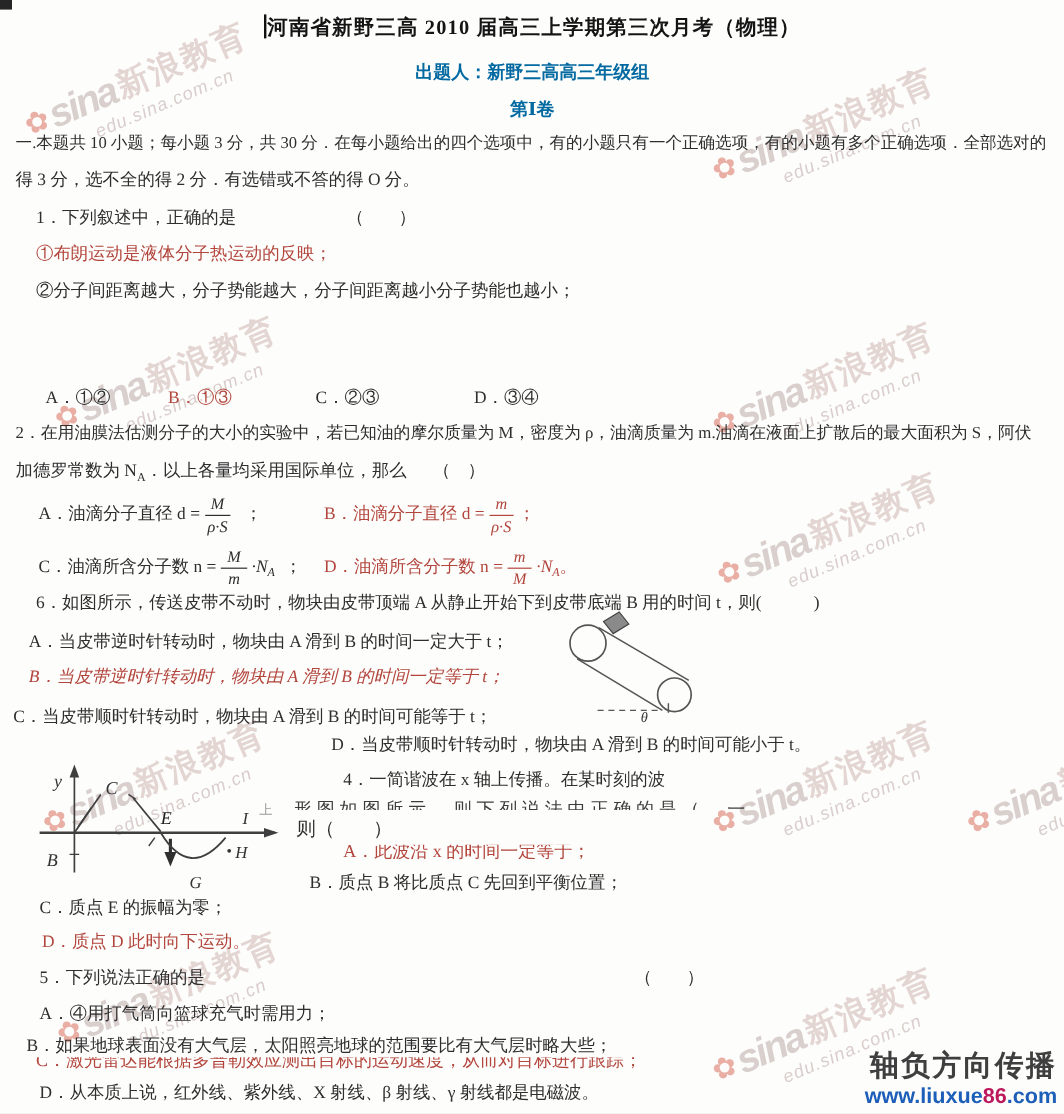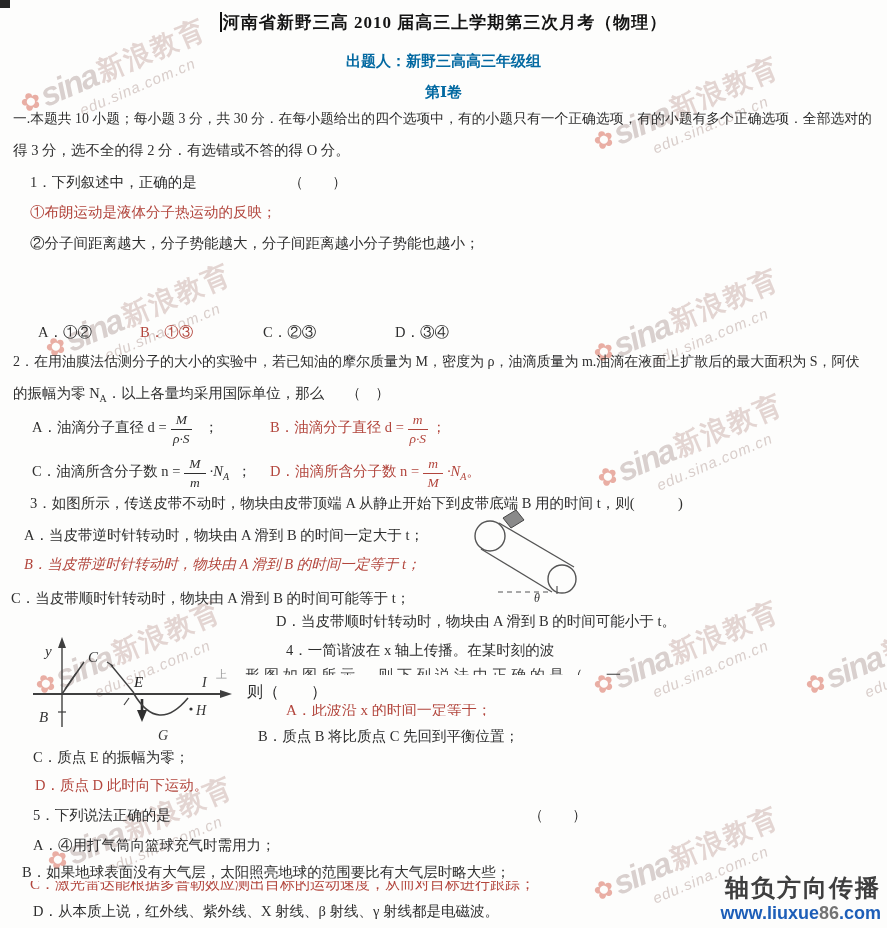--- a/index.html
+++ b/index.html
@@ -38,21 +38,21 @@
   .wm-row2{font-style:italic;color:#d9cecb;font-size:15px;margin:2px 0 0 52px;
            font-family:"Liberation Sans",sans-serif;letter-spacing:1px;}
   .corner-mark{position:absolute;left:0;top:0;width:10px;height:8px;background:#262626;z-index:4;}
   
   .fig{position:absolute;z-index:2;}
   
   .footer{position:absolute;right:6px;bottom:6px;text-align:right;z-index:3;}
   .footer .site{font-size:24px;font-weight:bold;color:#3f3f3f;letter-spacing:2px;}
   .footer .url{font-size:18px;font-weight:bold;color:#1d5eb8;
                font-family:"Liberation Sans",sans-serif;line-height:1;}
-  .footer .url .r{color:#737373;}
+  .footer .url .r{color:#be185d;}
 </style>
 </head>
 <body>
 
 <div class="page">
 
   <div class="corner-mark"></div>
 
   <div class="line center title" style="top:12px;"><span class="cursor"></span><span>河南省新野三高 2010 届高三上学期第三次月考（物理）</span></div>
   <div class="line center sub" style="top:52px;">出题人：新野三高高三年级组</div>
@@ -62,31 +62,31 @@
   <div class="line" style="left:13px;top:141px;">得 3 分，选不全的得 2 分．有选错或不答的得 O 分。</div>
 
   <div class="line" style="left:30px;top:173px;"><span>1．下列叙述中，正确的是</span><span class="gap" style="width:92px;"></span><span>（　　）</span></div>
   <div class="line red" style="left:30px;top:203px;">①布朗运动是液体分子热运动的反映；</div>
   <div class="line" style="left:30px;top:234px;">②分子间距离越大，分子势能越大，分子间距离越小分子势能也越小；</div>
   <div class="line" style="left:38px;top:323px;">
     <span class="opt" style="width:102px;">A．①②</span><span class="opt red" style="width:123px;">B．①③</span><span class="opt" style="width:132px;">C．②③</span><span class="opt">D．③④</span>
   </div>
 
   <div class="line" style="left:13px;top:353px;font-size:14px;">2．在用油膜法估测分子的大小的实验中，若已知油的摩尔质量为 M，密度为 ρ，油滴质量为 m.油滴在液面上扩散后的最大面积为 S，阿伏</div>
-  <div class="line" style="left:13px;top:384px;"><span>的振幅为零 N</span><sub>A</sub><span>．以上各量均采用国际单位，那么</span><span class="gap" style="width:22px;"></span><span>（　）</span></div>
+  <div class="line" style="left:13px;top:384px;"><span>加德罗常数为 N</span><sub>A</sub><span>．以上各量均采用国际单位，那么</span><span class="gap" style="width:22px;"></span><span>（　）</span></div>
 
   <div class="line" style="left:32px;top:412px;"><span>A．油滴分子直径 d =</span><span class="frac"><span class="num">M</span><span class="den">ρ·S</span></span><span class="gap" style="width:8px;"></span><span>；</span></div>
 
   <div class="line red" style="left:270px;top:412px;"><span>B．油滴分子直径 d =</span><span class="frac"><span class="num">m</span><span class="den">ρ·S</span></span><span>；</span></div>
 
   <div class="line" style="left:32px;top:456px;"><span>C．油滴所含分子数 n =</span><span class="frac"><span class="num">M</span><span class="den">m</span></span><span class="var">·N</span><sub class="var">A</sub><span class="gap" style="width:8px;"></span><span>；</span></div>
 
   <div class="line red" style="left:270px;top:456px;"><span>D．油滴所含分子数 n =</span><span class="frac"><span class="num">m</span><span class="den">M</span></span><span class="var">·N</span><sub class="var">A</sub><span>。</span></div>
 
-  <div class="line" style="left:30px;top:494px;">3．如图所示，传送皮带不动时，物块由皮带顶端 A 从静止开始下到皮带底端 B 用的时间 t，则(　　　)</div>
+  <div class="line" style="left:30px;top:494px;">6．如图所示，传送皮带不动时，物块由皮带顶端 A 从静止开始下到皮带底端 B 用的时间 t，则(　　　)</div>
   <div class="line" style="left:24px;top:526px;">A．当皮带逆时针转动时，物块由 A 滑到 B 的时间一定大于 t；</div>
   <div class="line red" style="left:24px;top:555px;font-style:italic;">B．当皮带逆时针转动时，物块由 A 滑到 B 的时间一定等于 t；</div>
   <div class="line" style="left:11px;top:589px;">C．当皮带顺时针转动时，物块由 A 滑到 B 的时间可能等于 t；</div>
   <div class="line" style="left:276px;top:612px;">D．当皮带顺时针转动时，物块由 A 滑到 B 的时间可能小于 t。</div>
 
   <svg class="fig" style="left:450px;top:503px;" width="175" height="102" viewBox="0 0 175 102">
     <circle cx="40" cy="33" r="15" fill="none" stroke="#555" stroke-width="1.4"></circle>
     <circle cx="112" cy="76" r="14" fill="none" stroke="#555" stroke-width="1.4"></circle>
     <line x1="49" y1="20" x2="124" y2="64" stroke="#555" stroke-width="1.3"></line>
     <line x1="31" y1="46" x2="102" y2="89" stroke="#555" stroke-width="1.3"></line>

